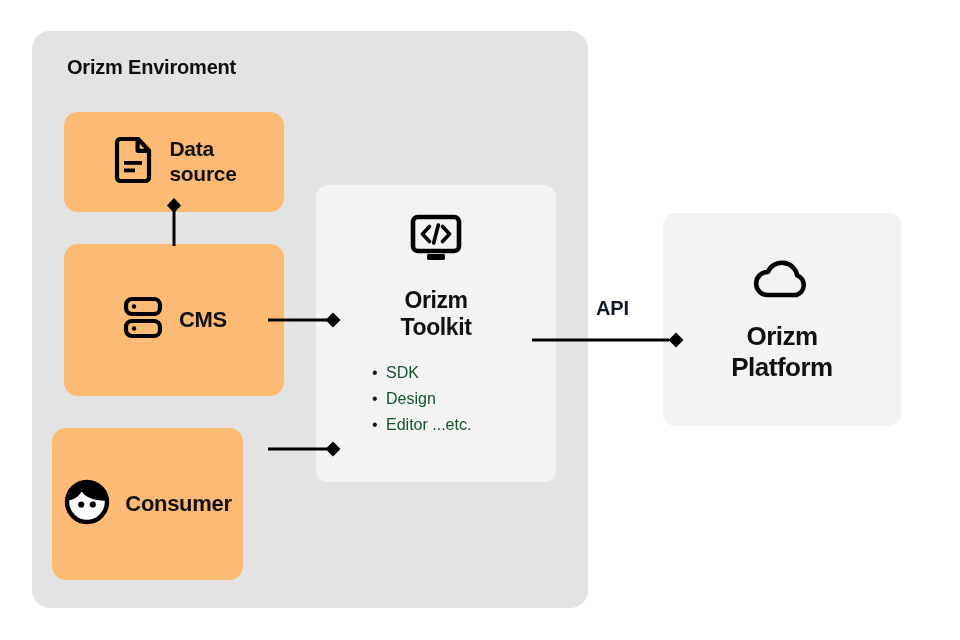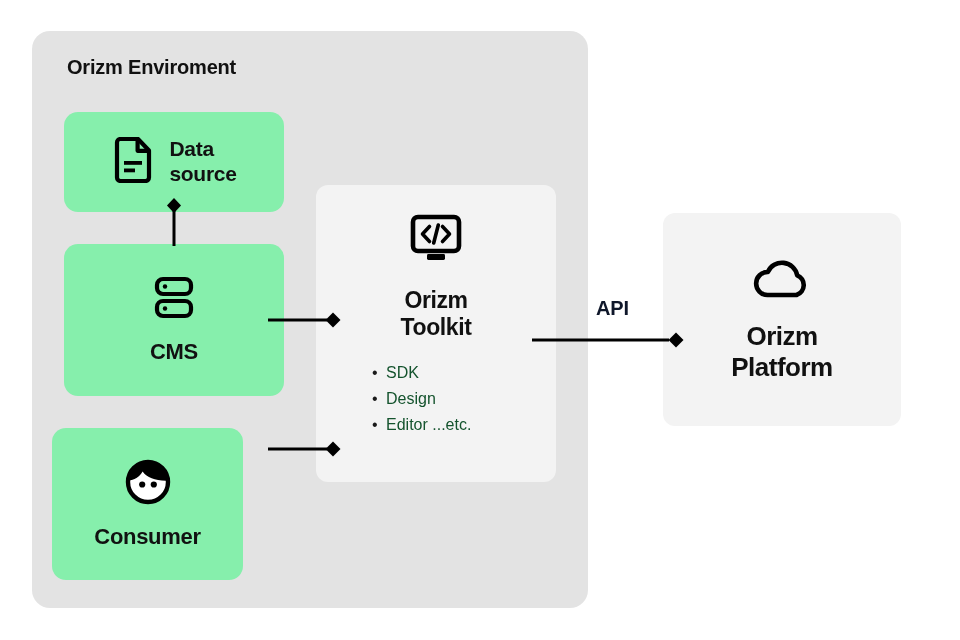--- a/index.html
+++ b/index.html
@@ -39,21 +39,21 @@
     font-size: 20px;
     font-weight: bold;
     letter-spacing: -0.2px;
     color: #111111;
     white-space: nowrap;
   }
 
   
   .card-white {
     position: absolute;
-    background: #86efac;
+    background: #fdba74;
     border-radius: 14px;
   }
   .card-soft {
     position: absolute;
     background: #f3f3f3;
     border-radius: 12px;
   }
 
   #card-datasource { left: 64px;  top: 112px; width: 220px; height: 100px; }
   #card-cms        { left: 64px;  top: 244px; width: 220px; height: 152px; }
@@ -76,21 +76,21 @@
     line-height: 1.18;
     letter-spacing: -0.3px;
     color: #111111;
   }
 
   
   .stacked {
     position: absolute;
     left: 0; top: 0; right: 0; bottom: 0;
     display: flex;
-    flex-direction: column;
+    flex-direction: row;
     align-items: center;
     justify-content: center;
     gap: 14px;
   }
   .card-label {
     font-size: 22px;
     font-weight: bold;
     letter-spacing: -0.3px;
     color: #111111;
     text-align: center;

